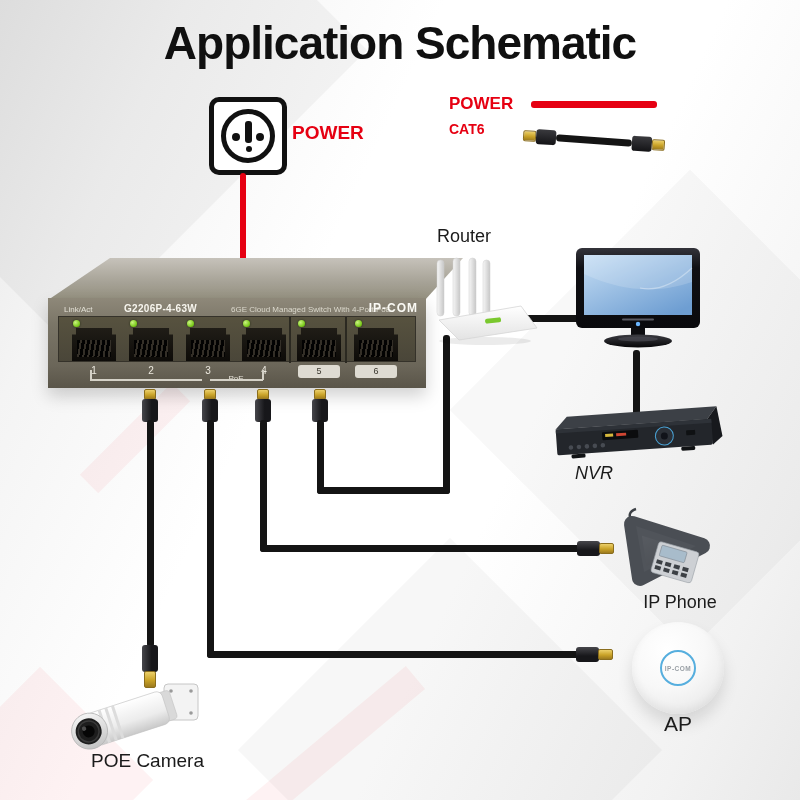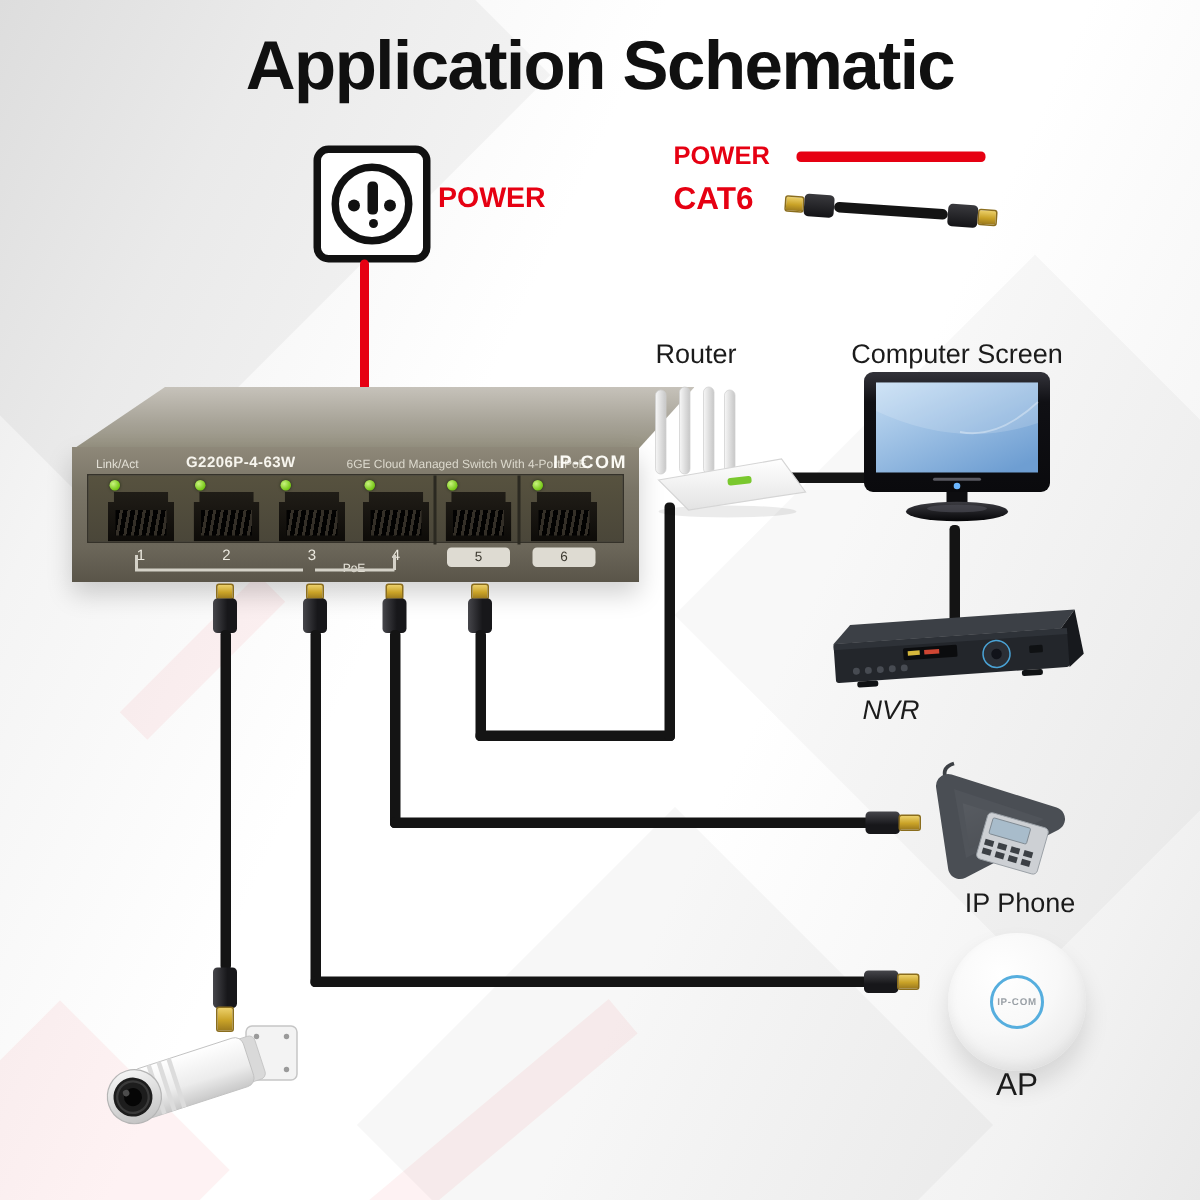--- a/index.html
+++ b/index.html
@@ -31,21 +31,21 @@
     border:5px solid #111; border-radius:50%; }
   .outlet-dot-l { position:absolute; left:6px; top:19px; width:8px; height:8px; background:#111; border-radius:50%; }
   .outlet-dot-r { position:absolute; right:6px; top:19px; width:8px; height:8px; background:#111; border-radius:50%; }
   .outlet-bar { position:absolute; left:19px; top:7px; width:7px; height:22px; background:#111; border-radius:3px; }
   .outlet-dot-b { position:absolute; left:20px; bottom:6px; width:6px; height:6px; background:#111; border-radius:50%; }
 
   .power-label { position:absolute; left:292px; top:122px; font-size:19px; font-weight:700; color:#e60012; }
 
   
   .legend-power { position:absolute; left:449px; top:94px; font-size:17px; font-weight:600; color:#e60012; }
-  .legend-cat6  { position:absolute; left:449px; top:121px; font-size:21px; font-weight:600; color:#e60012; }
+  .legend-cat6  { position:absolute; left:449px; top:121px; font-size:14px; font-weight:600; color:#e60012; }
   .legend-redline { position:absolute; left:531px; top:101px; width:126px; height:7px; background:#e60012; border-radius:3px; }
   .legend-cable { position:absolute; left:523px; top:129px; width:142px; height:22px; transform:rotate(4deg); display:flex; align-items:center; }
   .gold { background:linear-gradient(180deg,#ecd06a,#c9a227 55%,#9c7a1e); border:1px solid #8a6d1d; }
   .legend-cable .tip { width:13px; height:11px; border-radius:2px; }
   .legend-cable .bodyc { width:20px; height:15px; background:linear-gradient(180deg,#3a3a3e,#131316); border-radius:3px; }
   .legend-cable .wire { flex:1; height:7px; background:#141414; border-radius:4px; }
 
   
   .cable { position:absolute; background:#141414; border-radius:3px; }
   .cable.red { background:#e60012; }
@@ -228,21 +228,20 @@
     </defs>
     <ellipse cx="60" cy="95" rx="46" ry="4" fill="rgba(0,0,0,0.08)"></ellipse>
     <rect x="12" y="14" width="7" height="56" rx="3.5" fill="url(#antG)" stroke="#cfcfcf" stroke-width="0.5"></rect>
     <rect x="28" y="12" width="7" height="58" rx="3.5" fill="url(#antG)" stroke="#cfcfcf" stroke-width="0.5"></rect>
     <rect x="44" y="12" width="7" height="58" rx="3.5" fill="url(#antG)" stroke="#cfcfcf" stroke-width="0.5"></rect>
     <rect x="58" y="14" width="7" height="56" rx="3.5" fill="url(#antG)" stroke="#cfcfcf" stroke-width="0.5"></rect>
     <polygon points="14,74 96,60 112,82 34,94" fill="url(#rbG)" stroke="#d5d5d5" stroke-width="0.8"></polygon>
     <rect x="60" y="72" width="16" height="5" rx="2" fill="#7ac82e" transform="rotate(-6 68 74)"></rect>
   </svg>
 
-  <div class="dlabel" style="left:548px; top:226px; width:180px;">Computer Screen</div>
   <svg style="left:570px; top:248px;" width="136" height="104" viewBox="0 0 136 104">
     <defs>
       <linearGradient id="bezG" x1="0" y1="0" x2="0" y2="1">
         <stop offset="0" stop-color="#33333a"></stop>
           <stop offset="0.25" stop-color="#101014"></stop>
           <stop offset="1" stop-color="#0a0a0d"></stop>
       </linearGradient>
       <linearGradient id="scrG" x1="0" y1="0" x2="0.8" y2="1">
         <stop offset="0" stop-color="#c6def4"></stop>
           <stop offset="1" stop-color="#6e9ed2"></stop>
@@ -342,14 +341,15 @@
       <rect x="30" y="60" width="3" height="34" fill="#dcdcdc"></rect>
       <rect x="37" y="60" width="3" height="34" fill="#dcdcdc"></rect>
       <rect x="44" y="60" width="3" height="34" fill="#dcdcdc"></rect>
       <circle cx="16" cy="77" r="18" fill="url(#capG)" stroke="#b5b5b5" stroke-width="0.8"></circle>
       <circle cx="15" cy="77" r="13" fill="#1d1d1d"></circle>
       <circle cx="15" cy="77" r="10.5" fill="none" stroke="#3a3a3a" stroke-width="1.5"></circle>
       <circle cx="15" cy="77" r="6" fill="#060606"></circle>
       <circle cx="11.5" cy="73" r="2.2" fill="#4c4c4c"></circle>
     </g>
   </svg>
+  <div class="dlabel cam-label" style="left:60px; top:750px; width:175px;">POE Camera</div>
 
 </div>
 
 </body></html>

